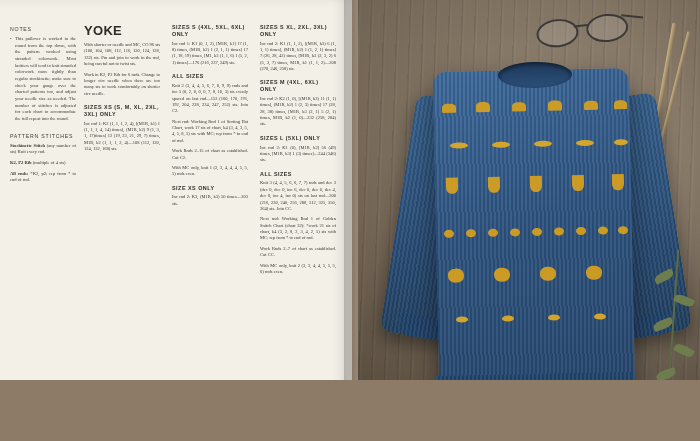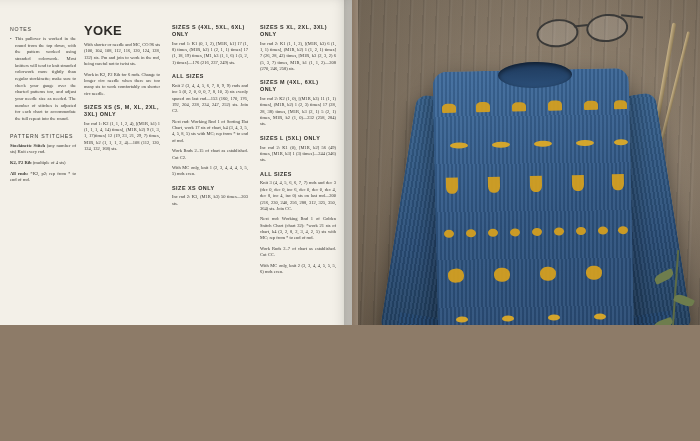--- a/index.html
+++ b/index.html
@@ -1,21 +1,21 @@
 <!DOCTYPE html>
 <html><head>
 <meta charset="utf-8">
 <style>
   html,body{margin:0;padding:0;}
   body{
     width:700px;height:441px;overflow:hidden;
     font-family:"Liberation Serif", serif;
     background:#8d7b68;
   }
-  .page{position:relative;width:700px;height:325px;overflow:hidden;}
+  .page{position:relative;width:700px;height:380px;overflow:hidden;}
 
   
   .left-page{
     position:absolute;left:0;top:0;width:352px;height:441px;
     background:#f3f0e8;
     box-shadow:inset -12px 0 18px -12px rgba(0,0,0,.45);
   }
   .gutter{
     position:absolute;left:344px;top:0;width:14px;height:441px;
     background:linear-gradient(to right,rgba(0,0,0,.20),rgba(0,0,0,.02) 55%,rgba(255,255,255,.10));

